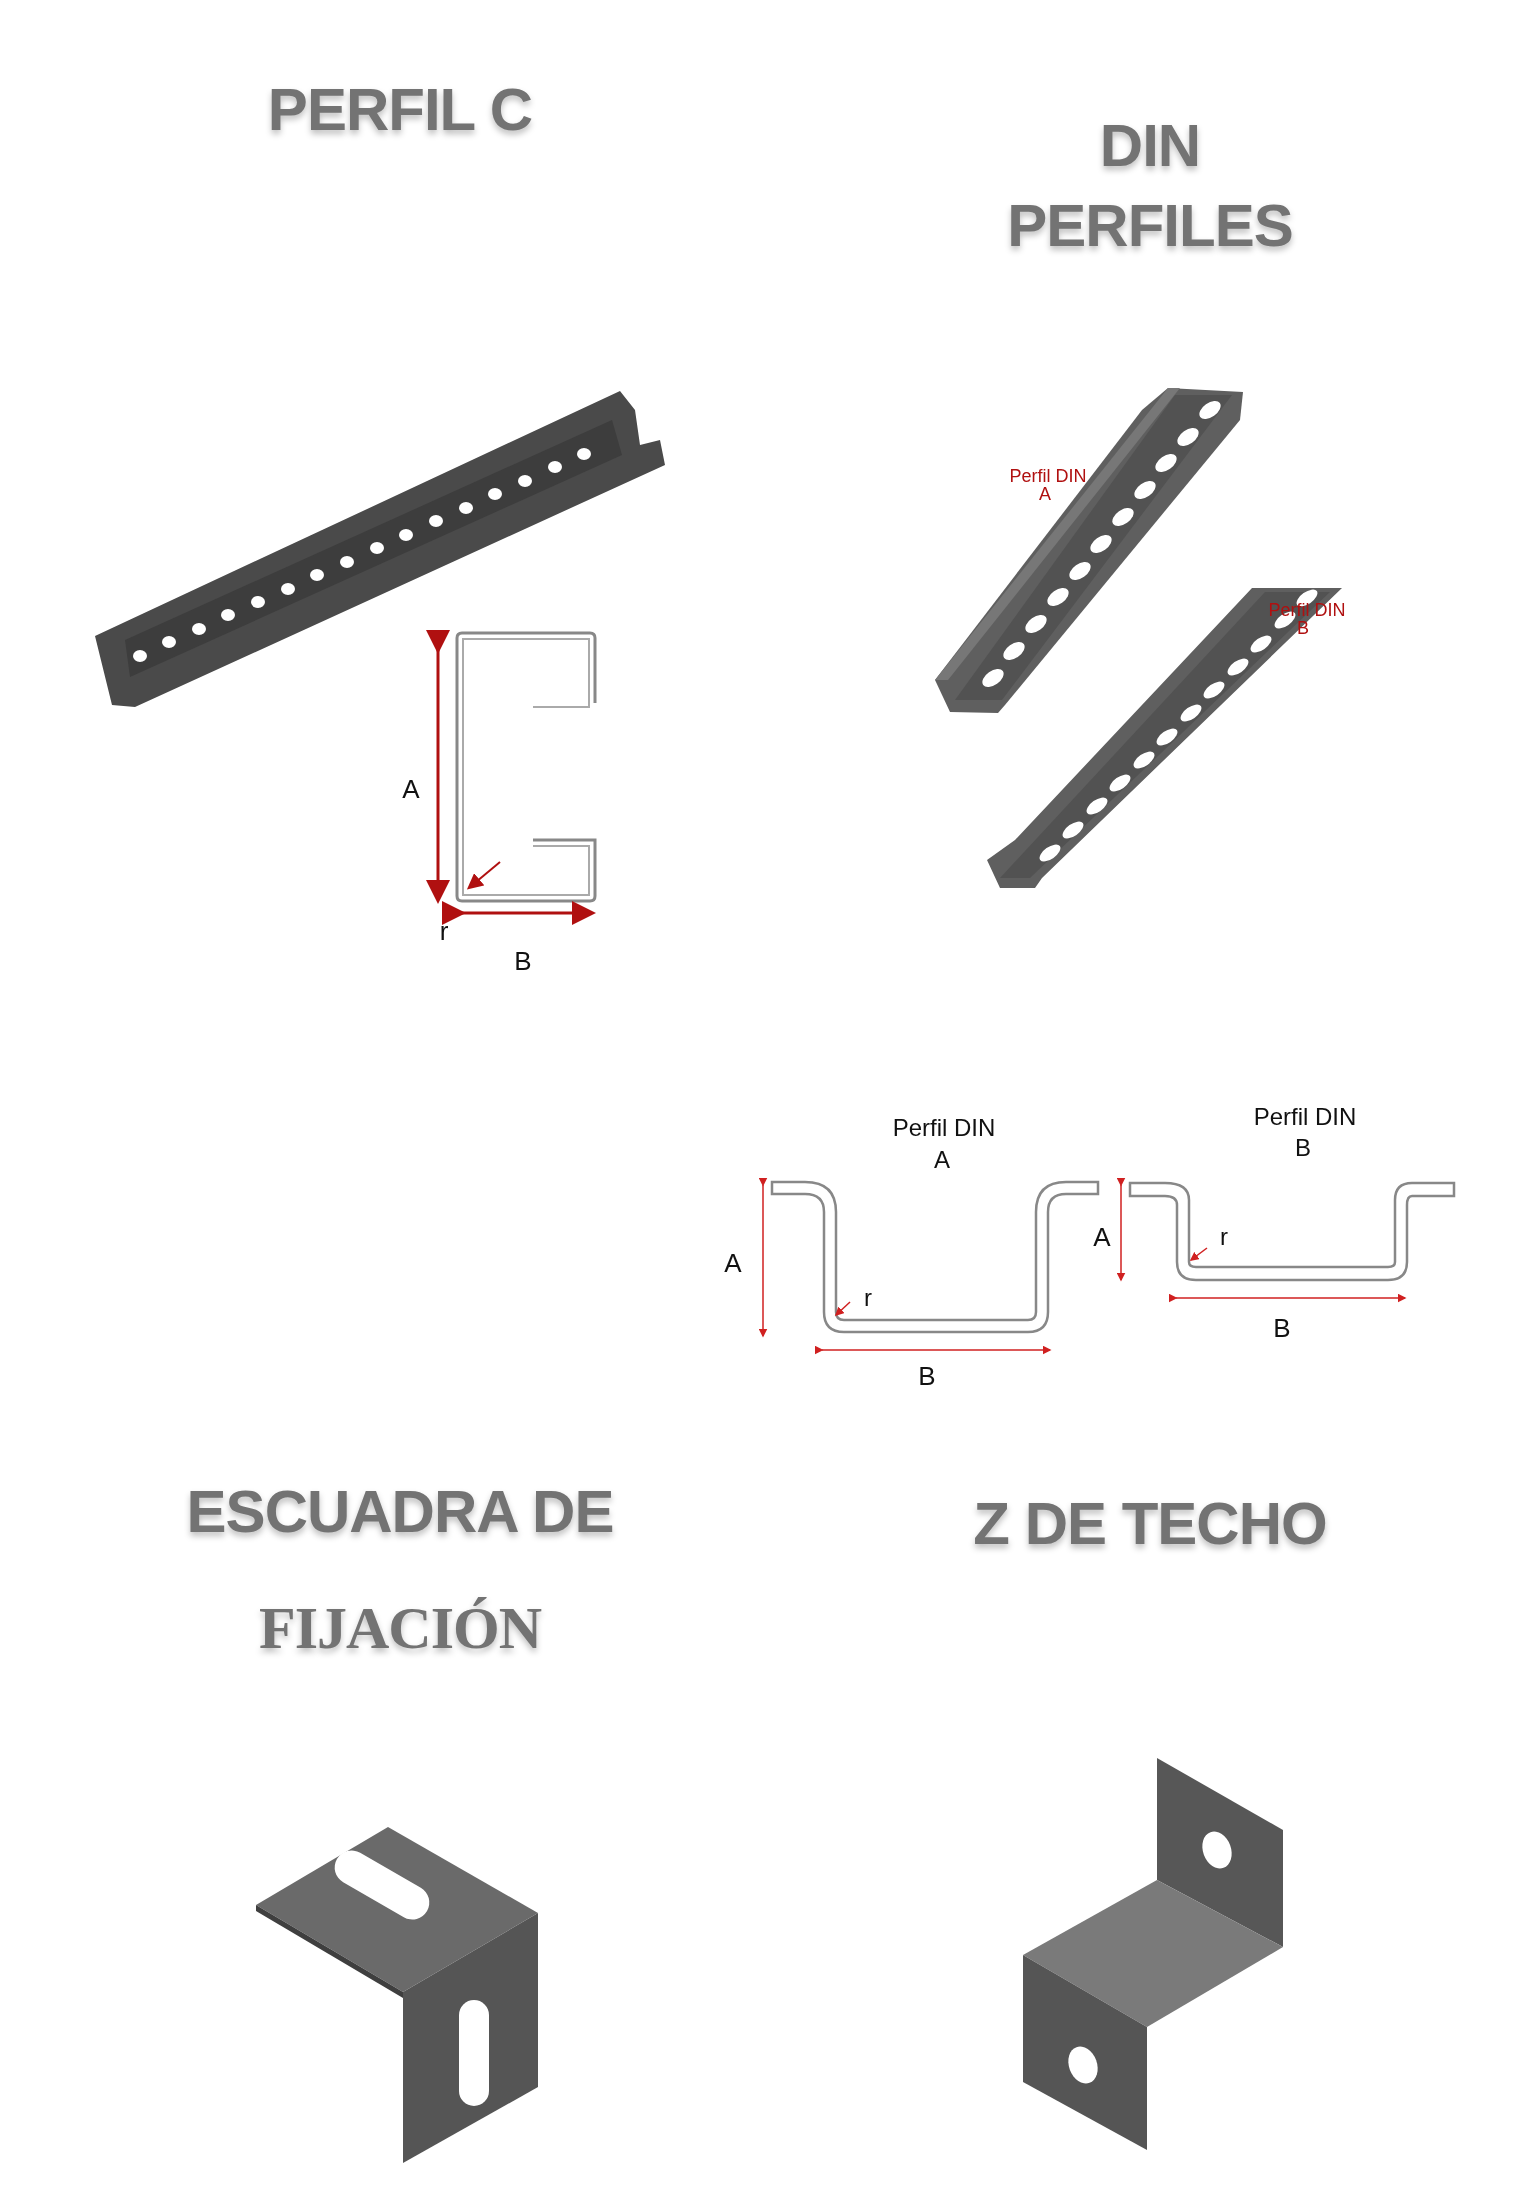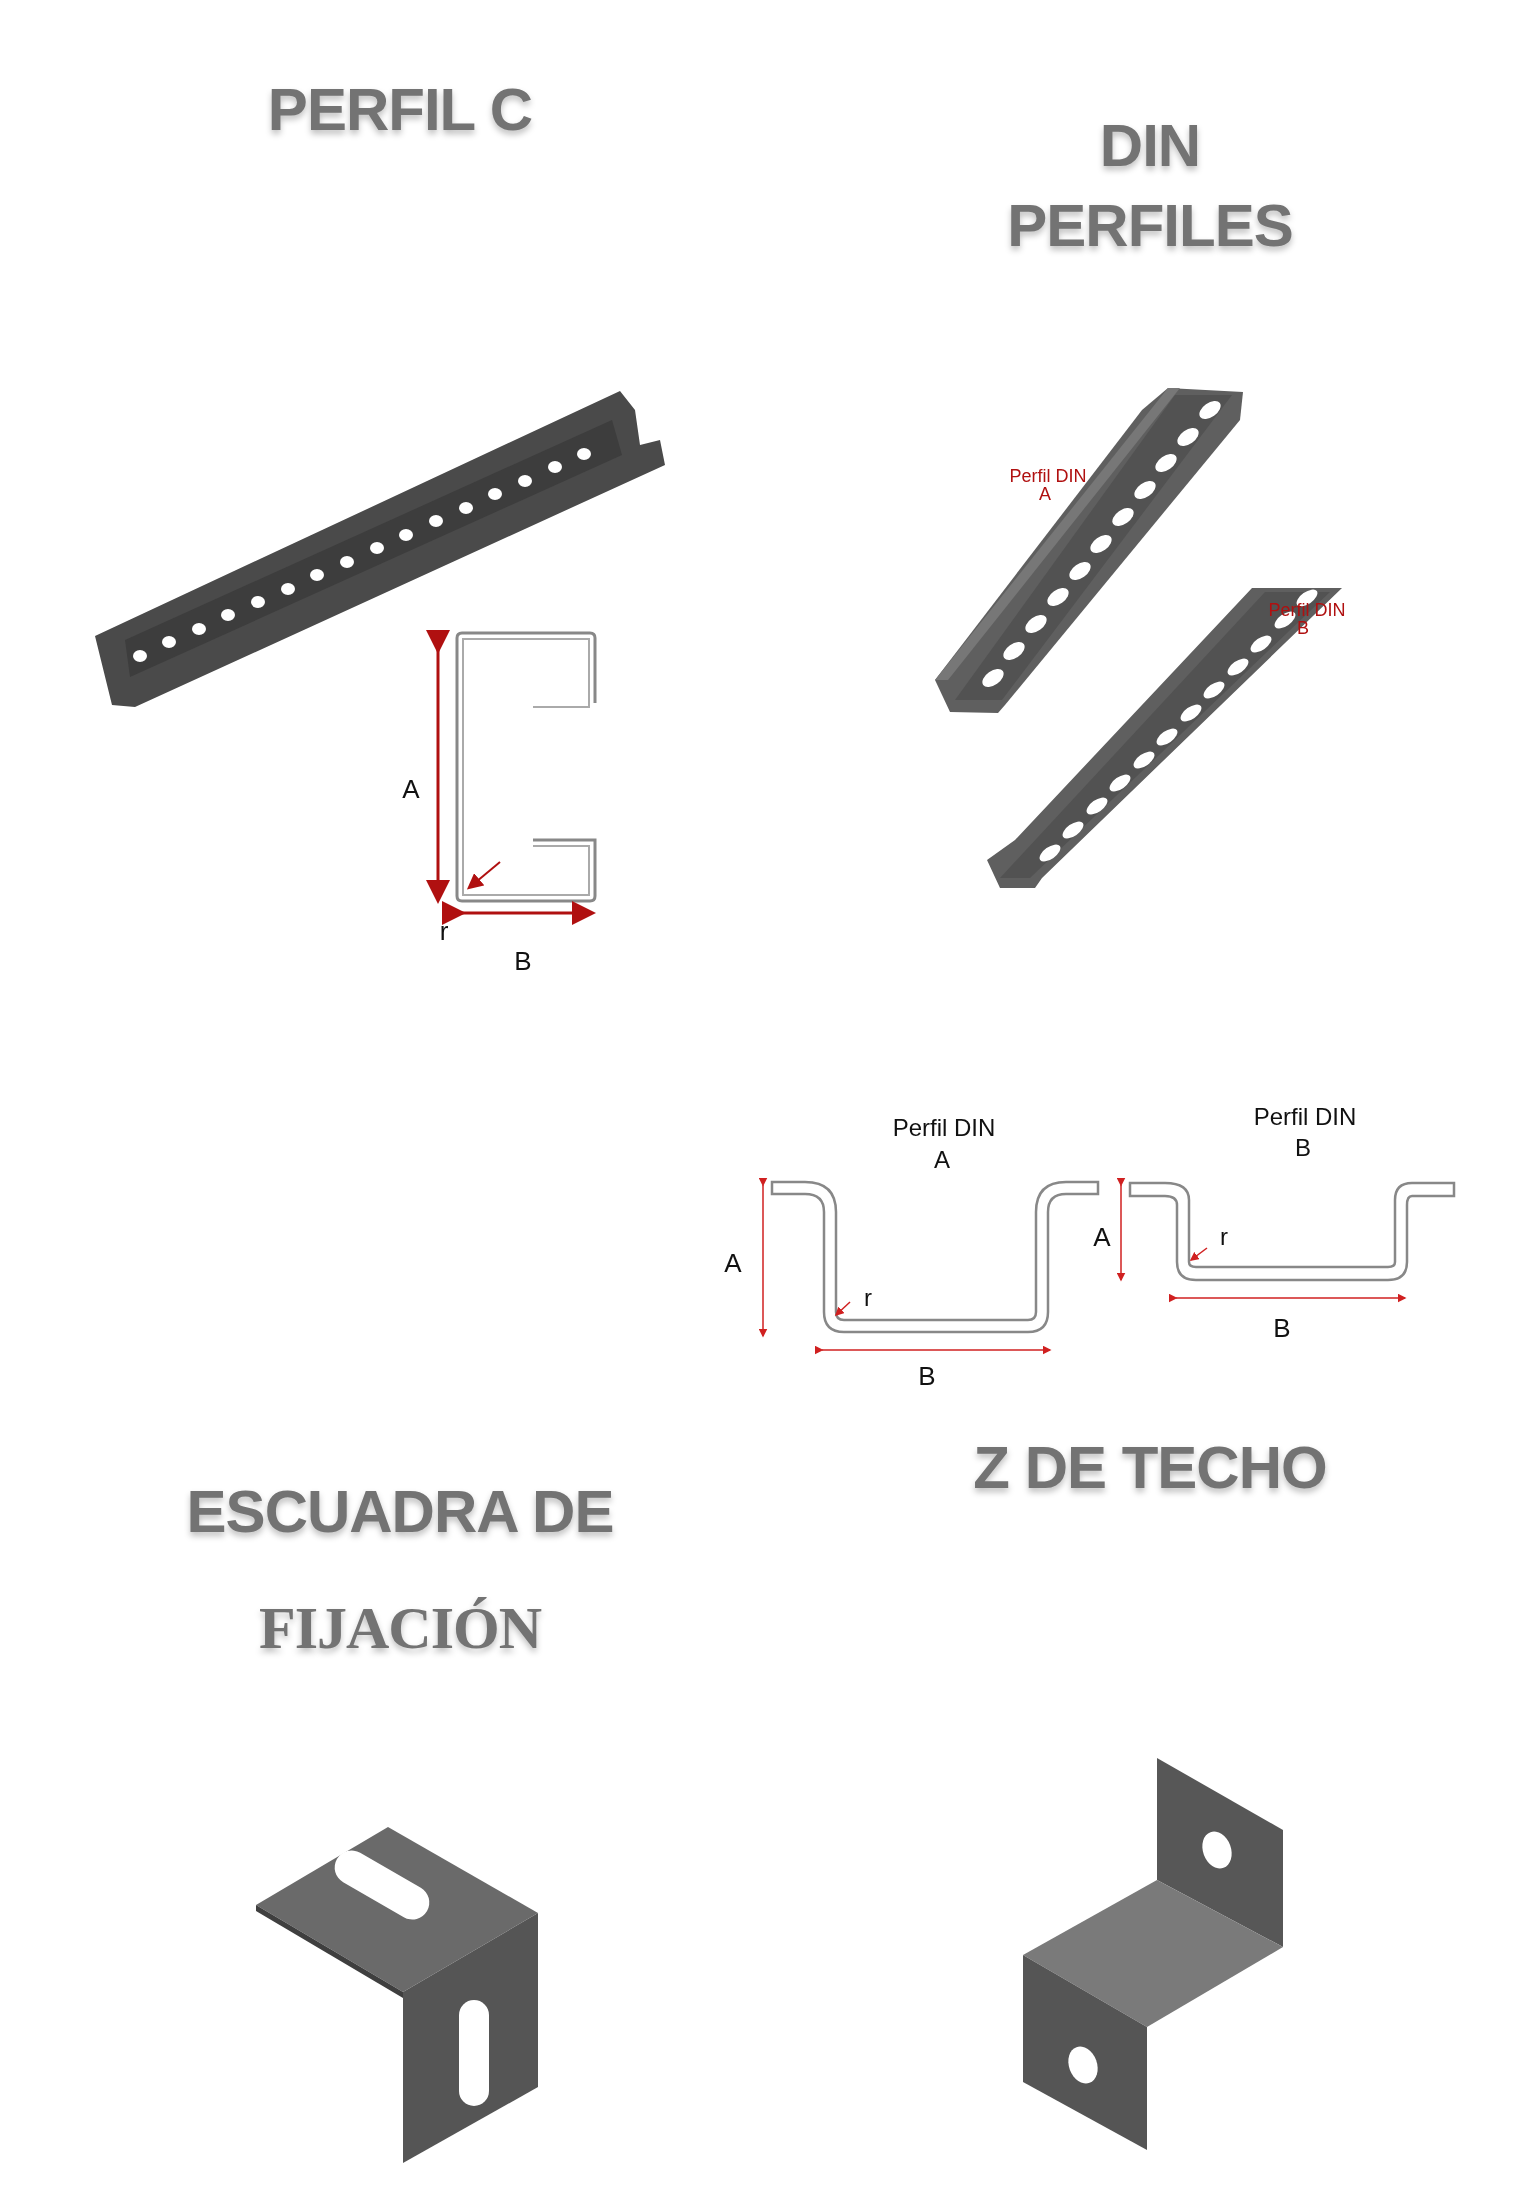--- a/index.html
+++ b/index.html
@@ -16,21 +16,21 @@
   <span>PERFIL C</span>
 </div>
 <div class="title" style="left:890px;top:70px;width:520px;">
   <span style="margin-top:36px;">DIN</span>
   <span>PERFILES</span>
 </div>
 <div class="title" style="left:140px;top:1472px;width:520px;">
   <span>ESCUADRA DE</span>
   <span style="margin-top:36px;font-family:Liberation Serif, serif;">FIJACIÓN</span>
 </div>
-<div class="title" style="left:890px;top:1428px;width:520px;">
+<div class="title" style="left:890px;top:1484px;width:520px;">
   <span>Z DE TECHO</span>
 </div>
 
 <svg width="1524" height="2196">
   <defs>
     <marker id="arrR" markerWidth="8" markerHeight="8" refX="6" refY="4" orient="auto">
         <path d="M0,0 L8,4 L0,8 z" fill="#b01010"></path>
       </marker>
     <marker id="arrRs" markerWidth="6" markerHeight="6" refX="5" refY="3" orient="auto">
         <path d="M0,0 L6,3 L0,6 z" fill="#d02020"></path>

